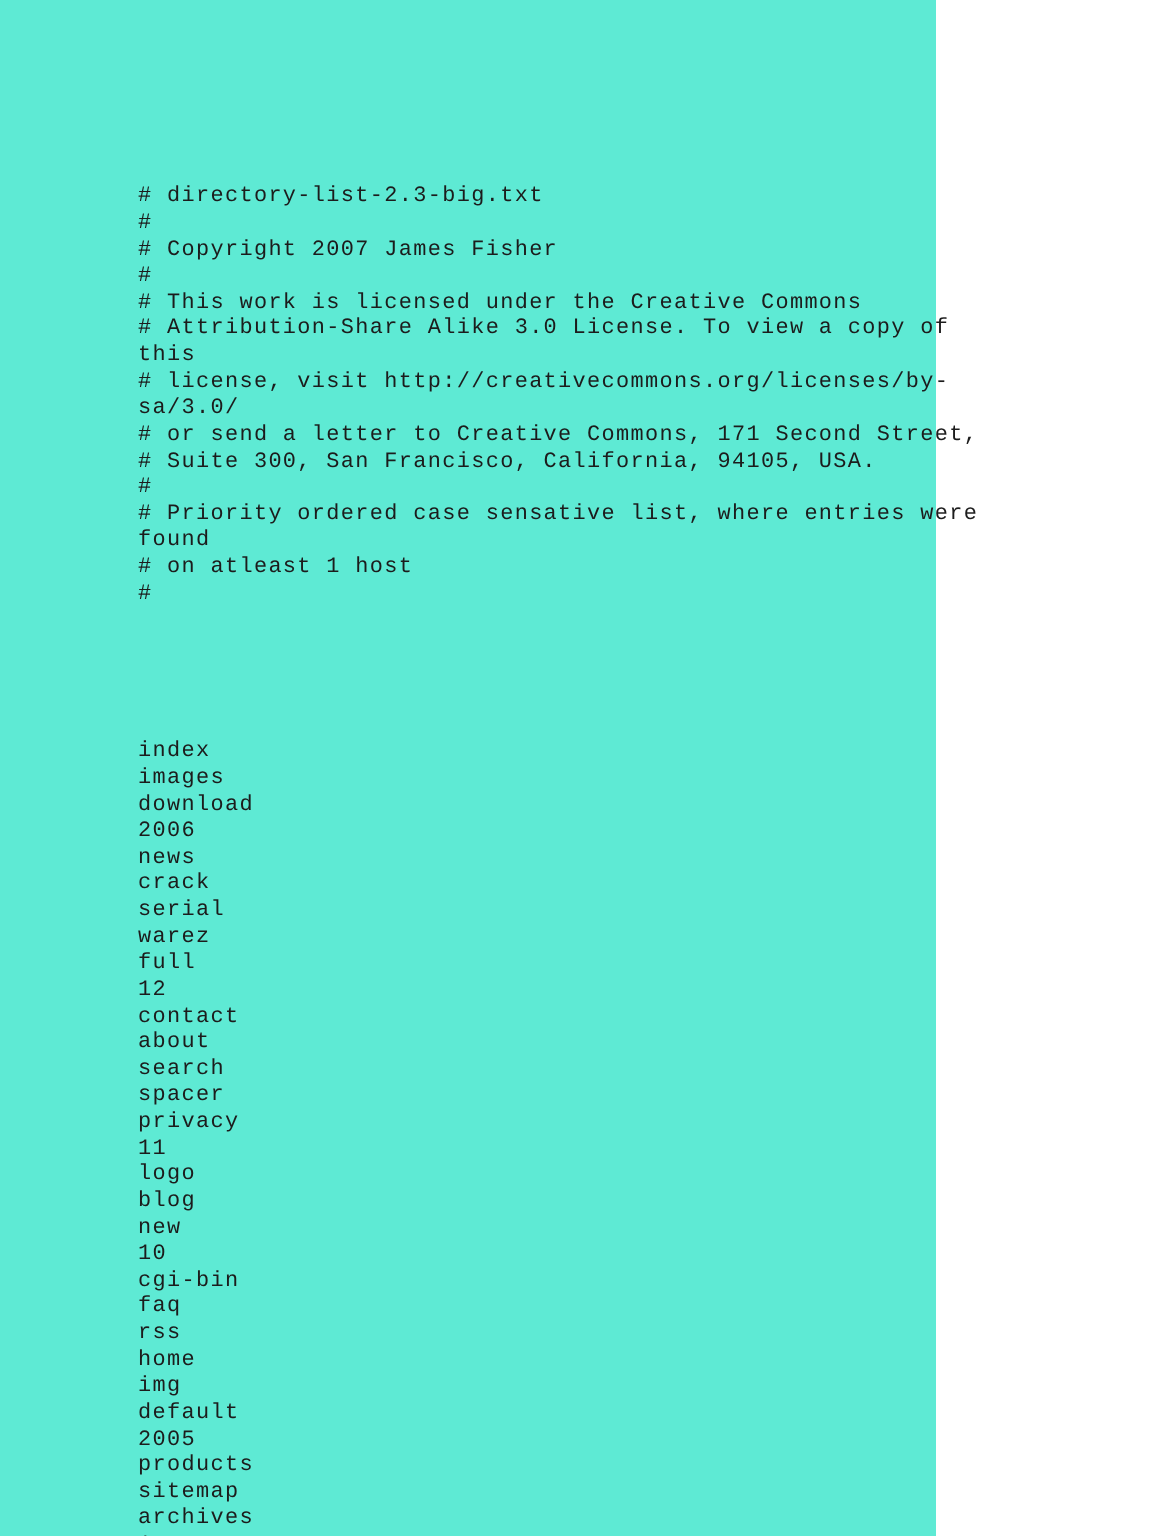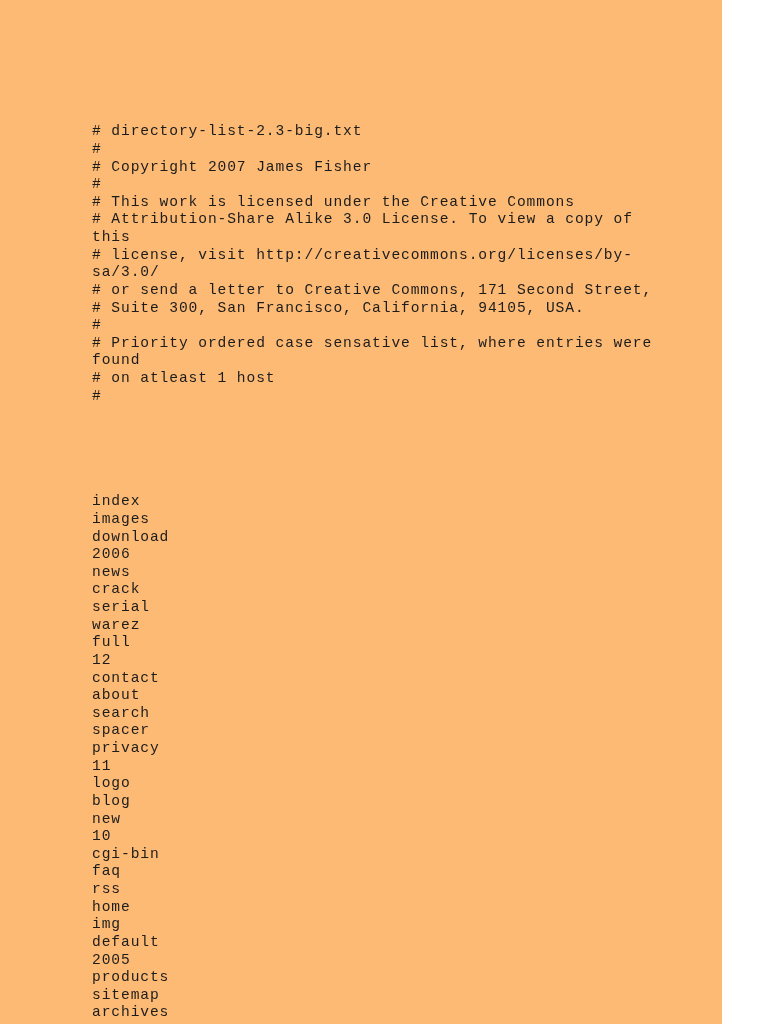--- a/index.html
+++ b/index.html
@@ -8,23 +8,23 @@
     background: #ffffff;
   }
   body {
     width: 768px;
     height: 1024px;
     overflow: hidden;
     font-family: "Liberation Mono", "DejaVu Sans Mono", monospace;
   }
   .page {
     position: relative;
-    width: 722px;
+    width: 624px;
     height: 1024px;
-    background: #fdba74;
+    background: #5eead4;
     box-sizing: border-box;
     padding-left: 28px;
   }
   .text-body {
     position: absolute;
     left: 92px;
     top: 88px;
     width: 572px;
     font-size: 14.6px;
     line-height: 17.62px;

